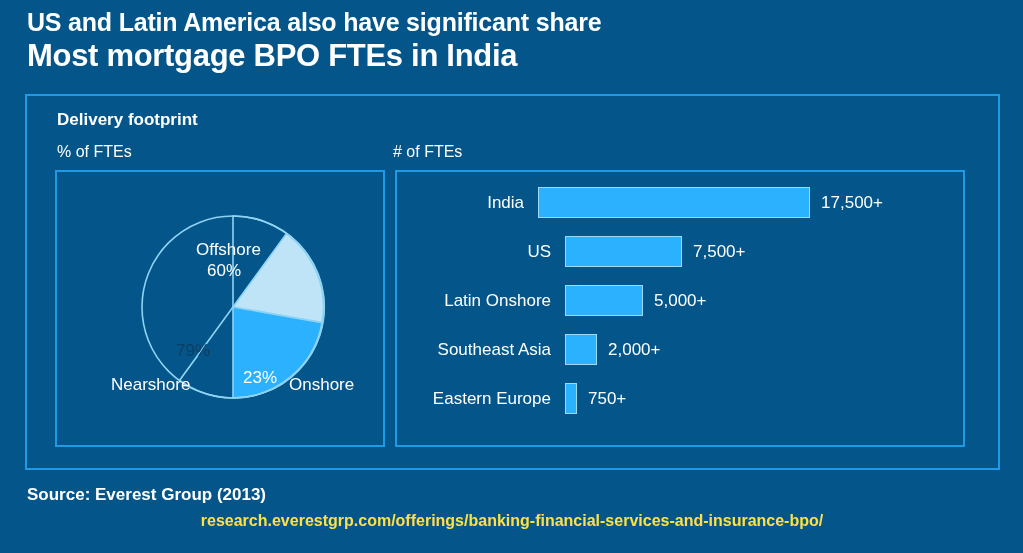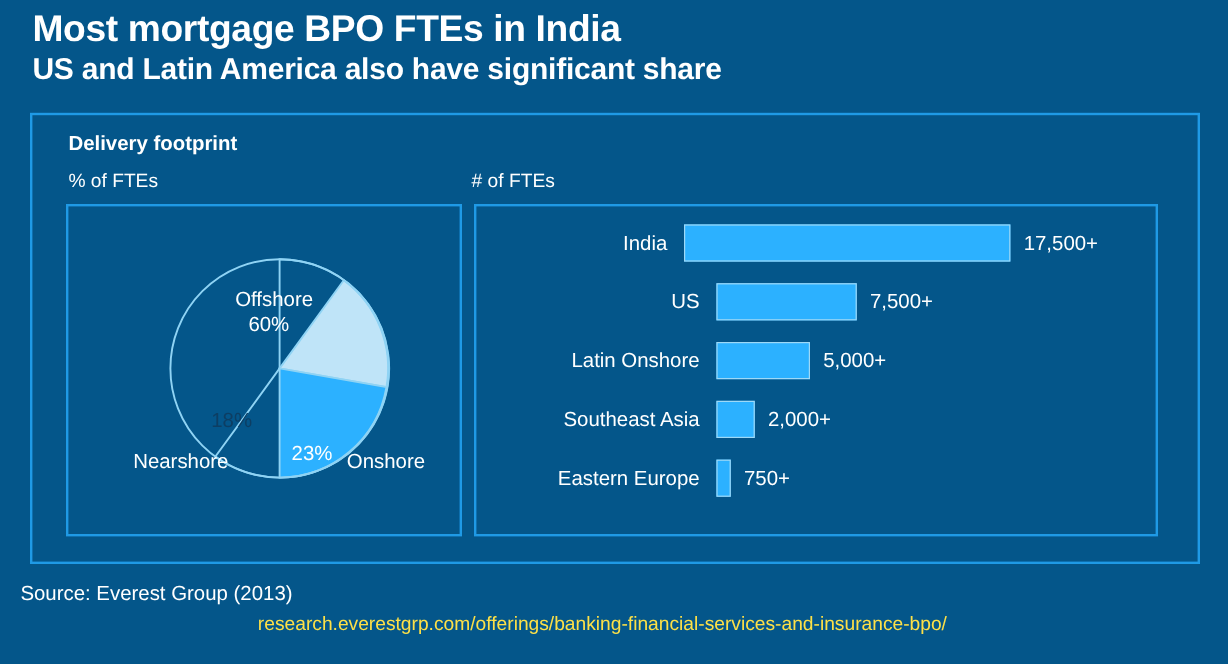--- a/index.html
+++ b/index.html
@@ -116,21 +116,20 @@
   #lbl-nearshore-val { left: 176px; top: 341px; }
   #lbl-nearshore-name{ left: 63px;  top: 375px; margin-left: 48px; }
   #lbl-onshore-name  { left: 289px; top: 375px; }
 
   
   #bar-rows {
     position: absolute;
     left: 395px;
     top: 178px;
     width: 488px;
-    margin-left: 32px;
   }
   .bar-row {
     position: relative;
     height: 49px;
     display: flex;
     align-items: center;
   }
   .bar-name {
     width: 170px;
     text-align: right;
@@ -153,42 +152,43 @@
   .bar-value {
     font-size: 17px;
     color: #ffffff;
     margin-left: 11px;
     white-space: nowrap;
   }
 
   
   #footer {
     position: absolute;
-    left: 17px;
+    left: 27px;
     top: 482px;
     width: 970px;
+    font-weight: bold;
   }
   #source-line {
     font-size: 17px;
     line-height: 26px;
     color: #ffffff;
   }
   #source-url {
     font-size: 16px;
     line-height: 26px;
     color: #fde047;
     text-align: center;
   }
 </style>
 </head>
 <body>
 
 <div id="header">
+  <div id="title-sub">US and Latin America also have significant share</div>
   <div id="title-main">Most mortgage BPO FTEs in India</div>
-  <div id="title-sub">US and Latin America also have significant share</div>
 </div>
 
 <div id="outer-panel"></div>
 
 <div id="section-heading">Delivery footprint</div>
 <div id="pct-label">% of FTEs</div>
 <div id="num-label"># of FTEs</div>
 
 <div id="pie-panel">
   <svg id="pie-svg" width="326" height="273" viewBox="0 0 326 273">
@@ -198,21 +198,21 @@
     <path d="M 176 135 L 122.51 208.41 A 91 91 0 0 1 86.95 119.40 Z" fill="#bfe4f8" stroke="#8fd3f4" stroke-width="1.6" transform="rotate(180 176 135)"></path>
 
     <path d="M 176 135 L 86.95 119.40 A 91 91 0 0 1 176 44 Z" fill="#2cb1ff" stroke="#8fd3f4" stroke-width="1.6" transform="rotate(180 176 135)"></path>
     <circle cx="176" cy="135" r="91" fill="none" stroke="#8fd3f4" stroke-width="1.6"></circle>
   </svg>
 </div>
 
 <div class="pie-label" id="lbl-offshore-name">Offshore</div>
 <div class="pie-label" id="lbl-offshore-val">60%</div>
 <div class="pie-label" id="lbl-onshore-val">23%</div>
-<div class="pie-label dark" id="lbl-nearshore-val">18%</div>
+<div class="pie-label dark" id="lbl-nearshore-val">79%</div>
 <div class="pie-label" id="lbl-nearshore-name">Nearshore</div>
 <div class="pie-label" id="lbl-onshore-name">Onshore</div>
 
 <div id="bar-panel"></div>
 
 <div id="bar-rows">
 
   <div class="bar-row">
     <div class="bar-name">India</div>
     <div class="bar-track">

